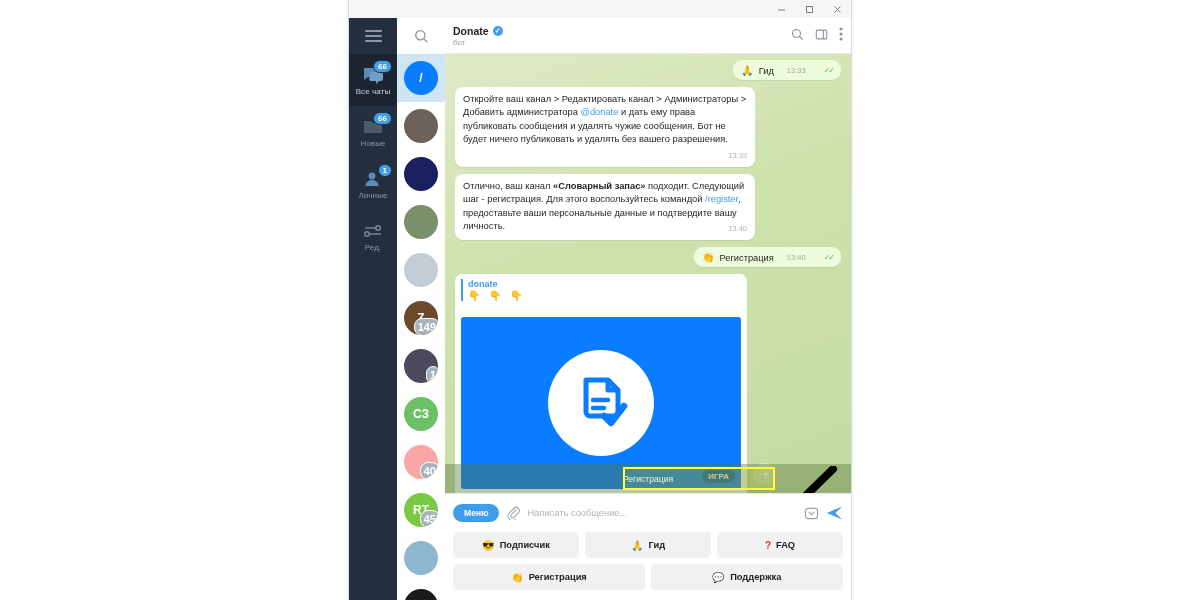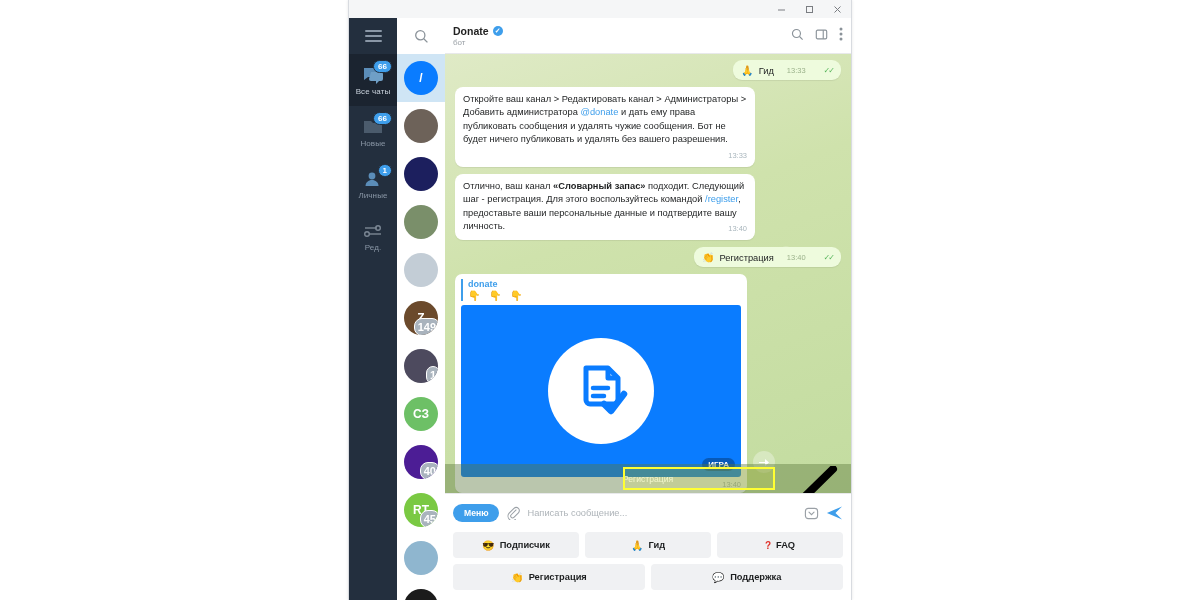--- a/index.html
+++ b/index.html
@@ -140,21 +140,21 @@
   
   .media-wrap { display: flex; align-items: flex-end; gap: 6px; }
   .media-card {
     background: #fff; border-radius: 7px; padding: 5px 6px 4px 6px; width: 292px;
     box-shadow: 0 1px 1px rgba(0,0,0,.07);
   }
   .fwd-head { border-left: 2px solid #3e9eeb; padding-left: 5px; }
   .fwd-name { color: #3e9eeb; font-size: 9px; font-weight: bold; }
   .fwd-emoji { font-size: 10px; letter-spacing: 3px; margin-top: 1px; }
   .game-img {
-    position: relative; margin-top: 4px; height: 172px; border-radius: 3px;
+    position: relative; margin-top: 16px; height: 172px; border-radius: 3px;
     background: #0a7cff; display: flex; align-items: center; justify-content: center;
   }
   .doc-circle {
     width: 106px; height: 106px; border-radius: 50%; background: #fff;
     display: flex; align-items: center; justify-content: center;
   }
   .game-tag {
     position: absolute; right: 6px; bottom: 6px; background: rgba(0,0,0,.28);
     color: #fff; font-size: 8px; font-weight: bold; padding: 2px 6px; border-radius: 9px;
   }
@@ -320,21 +320,21 @@
             <div class="avatar" style="background: rgb(77, 74, 94);">
               <span class="av-badge">1</span>
             </div>
           </div>
           <div class="chat-row">
             <div class="avatar" style="background: rgb(109, 192, 102);">
               <span class="av-txt">СЗ</span>
             </div>
           </div>
           <div class="chat-row">
-            <div class="avatar" style="background: #4c1d95;">
+            <div class="avatar" style="background: #fca5a5;">
               <span class="av-badge">40</span>
             </div>
           </div>
           <div class="chat-row">
             <div class="avatar" style="background: rgb(122, 201, 67);">
               <span class="av-txt">RT</span>
               <span class="av-badge">45</span>
             </div>
           </div>
           <div class="chat-row">

